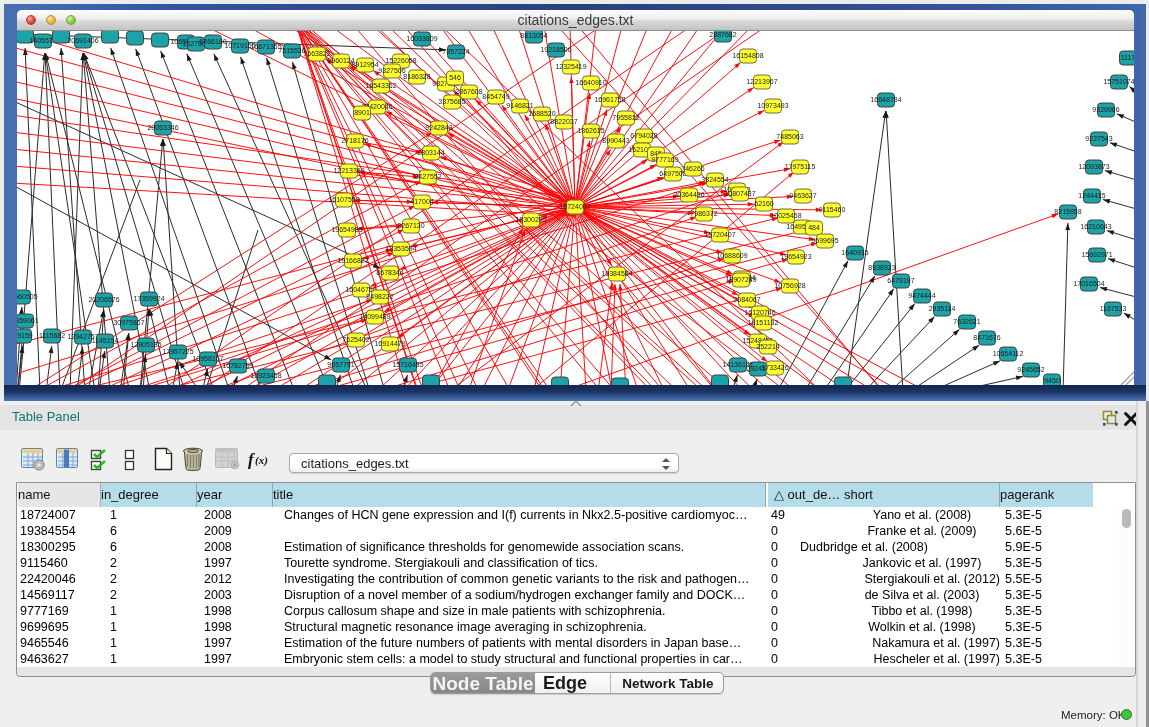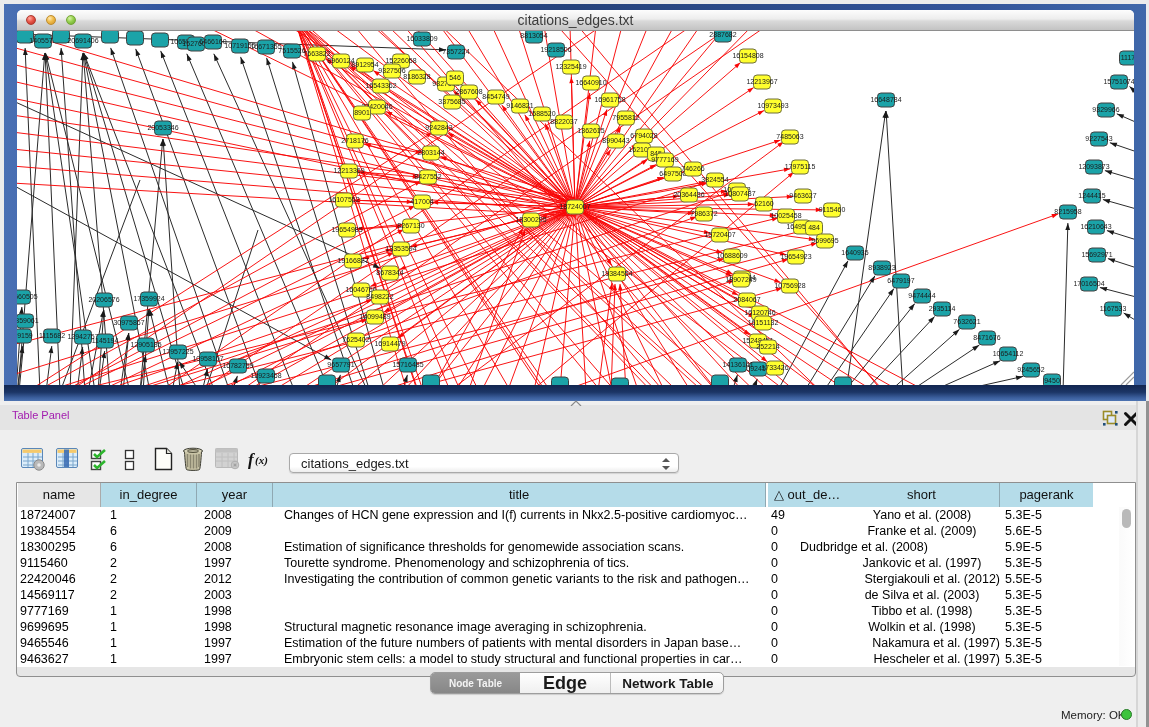--- a/index.html
+++ b/index.html
@@ -710,21 +710,21 @@
     <text x="768" y="349" class="nl">252214</text>
     <rect x="766.5" y="361" width="17" height="14" rx="3.5" fill="#ffff2e" stroke="#6f6f3a" stroke-width="1"></rect>
     <text x="775" y="370" class="nl">1733426</text>
     <rect x="566.5" y="200" width="17" height="14" rx="3.5" fill="#ffff2e" stroke="#6f6f3a" stroke-width="1"></rect>
     <text x="575" y="209" class="nl">18724007</text>
     <path d="M1121 385 L1134 372 M1126 385 L1134 377" stroke="#9a9a9a" stroke-width="1.2" fill="none"></path>
   </svg>
 
 <div class="abs" style="left:0;top:401px;width:1146px;height:326px;background:#efefef"></div>
 <div class="abs" style="left:0;top:405px;width:1146px;height:25px;background:#e4e4e4"></div>
-<div class="abs" style="left:12px;top:409px;font-size:11px;color:#a21caf">Table Panel</div>
+<div class="abs" style="left:12px;top:409px;font-size:13px;color:#0f766e">Table Panel</div>
 <svg width="22" height="22" viewBox="0 0 22 22" style="position:absolute;left:1100px;top:408px">
 <rect x="3.5" y="3.5" width="8" height="8" fill="#e8f0fa" stroke="#9a8c28" stroke-width="1.6"></rect>
 <rect x="7.5" y="7.5" width="8" height="8" fill="#dfeafa" stroke="#9a8c28" stroke-width="1.6"></rect>
 <rect x="15" y="3" width="2.6" height="2.6" fill="#1f4e79"></rect>
 <rect x="3" y="15" width="2.6" height="2.6" fill="#1f4e79"></rect>
 <rect x="15" y="15" width="2.6" height="2.6" fill="#1f4e79"></rect>
 </svg>
 <svg width="18" height="18" viewBox="0 0 18 18" style="position:absolute;left:1122px;top:410px">
 <path d="M3.5 3.5L14.5 14.5M14.5 3.5L3.5 14.5" stroke="#111" stroke-width="3" stroke-linecap="round"></path>
 </svg>
@@ -794,21 +794,21 @@
   <path d="M2 5l4-4 4 4z" fill="#555"></path>
       <path d="M2 9l4 4 4-4z" fill="#555"></path>
  </svg>
 </div>
 
 <div class="abs" style="left:16px;top:482px;width:1120px;height:195px;border:1px solid #8f8f8f;border-radius:0 0 4px 4px;background:#e6e6e6;overflow:hidden">
  <div class="abs" style="left:0;top:0;width:1118px;height:184px;background:#fff"></div>
 </div>
 <style>
 .th{position:absolute;top:483px;height:24px;background:#b5dce9;border-right:1px solid #8fa8b2;
- font-size:13px;color:#111;text-align:center;line-height:24px}
+ font-size:13px;color:#111;text-align:left;line-height:24px}
 .tr{position:absolute;left:0;width:1120px;height:16px;font-size:12.5px;color:#000}
 .tr span{position:absolute;white-space:nowrap;overflow:hidden;top:0;line-height:16px}
 </style>
 <div class="th" style="left:18px;width:83px;background:#e6e6e6;border-right:1px solid #aaa">name</div>
 <div class="th" style="left:101px;width:96px">in_degree</div>
 <div class="th" style="left:197px;width:76px">year</div>
 <div class="th" style="left:273px;width:493px">title</div>
 <div class="th" style="left:768px;width:78px;text-align:left;padding-left:6px">△ out_de…</div>
 <div class="th" style="left:844px;width:156px">short</div>
 <div class="th" style="left:1000px;width:93px;border-right:none">pagerank</div>
@@ -835,46 +835,48 @@
     <span style="left:204px">2008</span>
     <span style="left:284px">Estimation of significance thresholds for genomewide association scans.</span>
     <span style="left:771px">0</span>
     <span style="left:800px;width:156px;text-align:left">Dudbridge et al. (2008)</span>
     <span style="left:1005px">5.9E-5</span>
   </div>
 <div class="tr" style="top:555px">
     <span style="left:20px">9115460</span>
     <span style="left:110px">2</span>
     <span style="left:204px">1997</span>
-    <span style="left:284px">Tourette syndrome. Phenomenology and schizophrenia of tics.</span>
+    <span style="left:284px">Tourette syndrome. Stergiakouli and classification of tics.</span>
     <span style="left:771px">0</span>
     <span style="left:844px;width:156px;text-align:center">Jankovic et al. (1997)</span>
     <span style="left:1005px">5.3E-5</span>
   </div>
 <div class="tr" style="top:571px">
     <span style="left:20px">22420046</span>
     <span style="left:110px">2</span>
     <span style="left:204px">2012</span>
     <span style="left:284px">Investigating the contribution of common genetic variants to the risk and pathogen…</span>
     <span style="left:771px">0</span>
     <span style="left:844px;width:156px;text-align:right">Stergiakouli et al. (2012)</span>
     <span style="left:1005px">5.5E-5</span>
   </div>
 <div class="tr" style="top:587px">
     <span style="left:20px">14569117</span>
     <span style="left:110px">2</span>
     <span style="left:204px">2003</span>
+    <span style="left:284px">Disruption of a novel member of a sodium/hydrogen exchanger family and DOCK…</span>
     <span style="left:771px">0</span>
     <span style="left:844px;width:156px;text-align:center">de Silva et al. (2003)</span>
     <span style="left:1005px">5.3E-5</span>
   </div>
 <div class="tr" style="top:603px">
     <span style="left:20px">9777169</span>
     <span style="left:110px">1</span>
     <span style="left:204px">1998</span>
+    <span style="left:284px">Corpus callosum shape and size in male patients with schizophrenia.</span>
     <span style="left:771px">0</span>
     <span style="left:844px;width:156px;text-align:center">Tibbo et al. (1998)</span>
     <span style="left:1005px">5.3E-5</span>
   </div>
 <div class="tr" style="top:619px">
     <span style="left:20px">9699695</span>
     <span style="left:110px">1</span>
     <span style="left:204px">1998</span>
     <span style="left:284px">Structural magnetic resonance image averaging in schizophrenia.</span>
     <span style="left:771px">0</span>
@@ -897,21 +899,21 @@
     <span style="left:284px">Embryonic stem cells: a model to study structural and functional properties in car…</span>
     <span style="left:771px">0</span>
     <span style="left:844px;width:156px;text-align:right">Hescheler et al. (1997)</span>
     <span style="left:1005px">5.3E-5</span>
   </div>
 
 <div class="abs" style="left:1119px;top:507px;width:15px;height:159px;background:linear-gradient(90deg,#fafafa,#fff)"></div>
 <div class="abs" style="left:1122px;top:509px;width:9px;height:19px;border-radius:5px;background:#b9b9b9"></div>
 
 <div class="abs" style="left:430px;top:672px;width:294px;height:22px;border:1px solid #9d9d9d;border-radius:5px;background:linear-gradient(180deg,#fff,#efefef);overflow:hidden;box-shadow:0 1px 1px rgba(0,0,0,.15)">
- <div class="abs" style="left:0;top:0;width:89px;height:22px;background:linear-gradient(180deg,#9a9a9a,#858585);color:#f4f4f4;font-size:10px;font-weight:bold;text-align:center;line-height:21px">Node Table</div>
+ <div class="abs" style="left:0;top:0;width:104px;height:22px;background:linear-gradient(180deg,#9a9a9a,#858585);color:#f4f4f4;font-size:19px;font-weight:bold;text-align:center;line-height:21px">Node Table</div>
  <div class="abs" style="left:89px;top:0;width:91px;height:22px;border-right:1px solid #bbb;color:#1a1a1a;font-size:18px;font-weight:bold;text-align:center;line-height:21px">Edge Table</div>
  <div class="abs" style="left:180px;top:0;width:114px;height:22px;color:#1a1a1a;font-size:13.5px;font-weight:bold;text-align:center;line-height:21px">Network Table</div>
 </div>
 
 <div class="abs" style="left:1061px;top:709px;font-size:11.5px;color:#222">Memory: OK</div>
 <div class="abs" style="left:1121px;top:709px;width:11px;height:11px;border-radius:50%;background:#3cc43c;border:1px solid #2a7a2a"></div>
 
 <div class="abs" style="left:1136px;top:401px;width:2px;height:326px;background:#d6d6d6"></div>
 <div class="abs" style="left:1138px;top:401px;width:8px;height:326px;background:#ececec"></div>
 <div class="abs" style="left:1146px;top:0;width:3px;height:401px;background:#ebebeb"></div>

